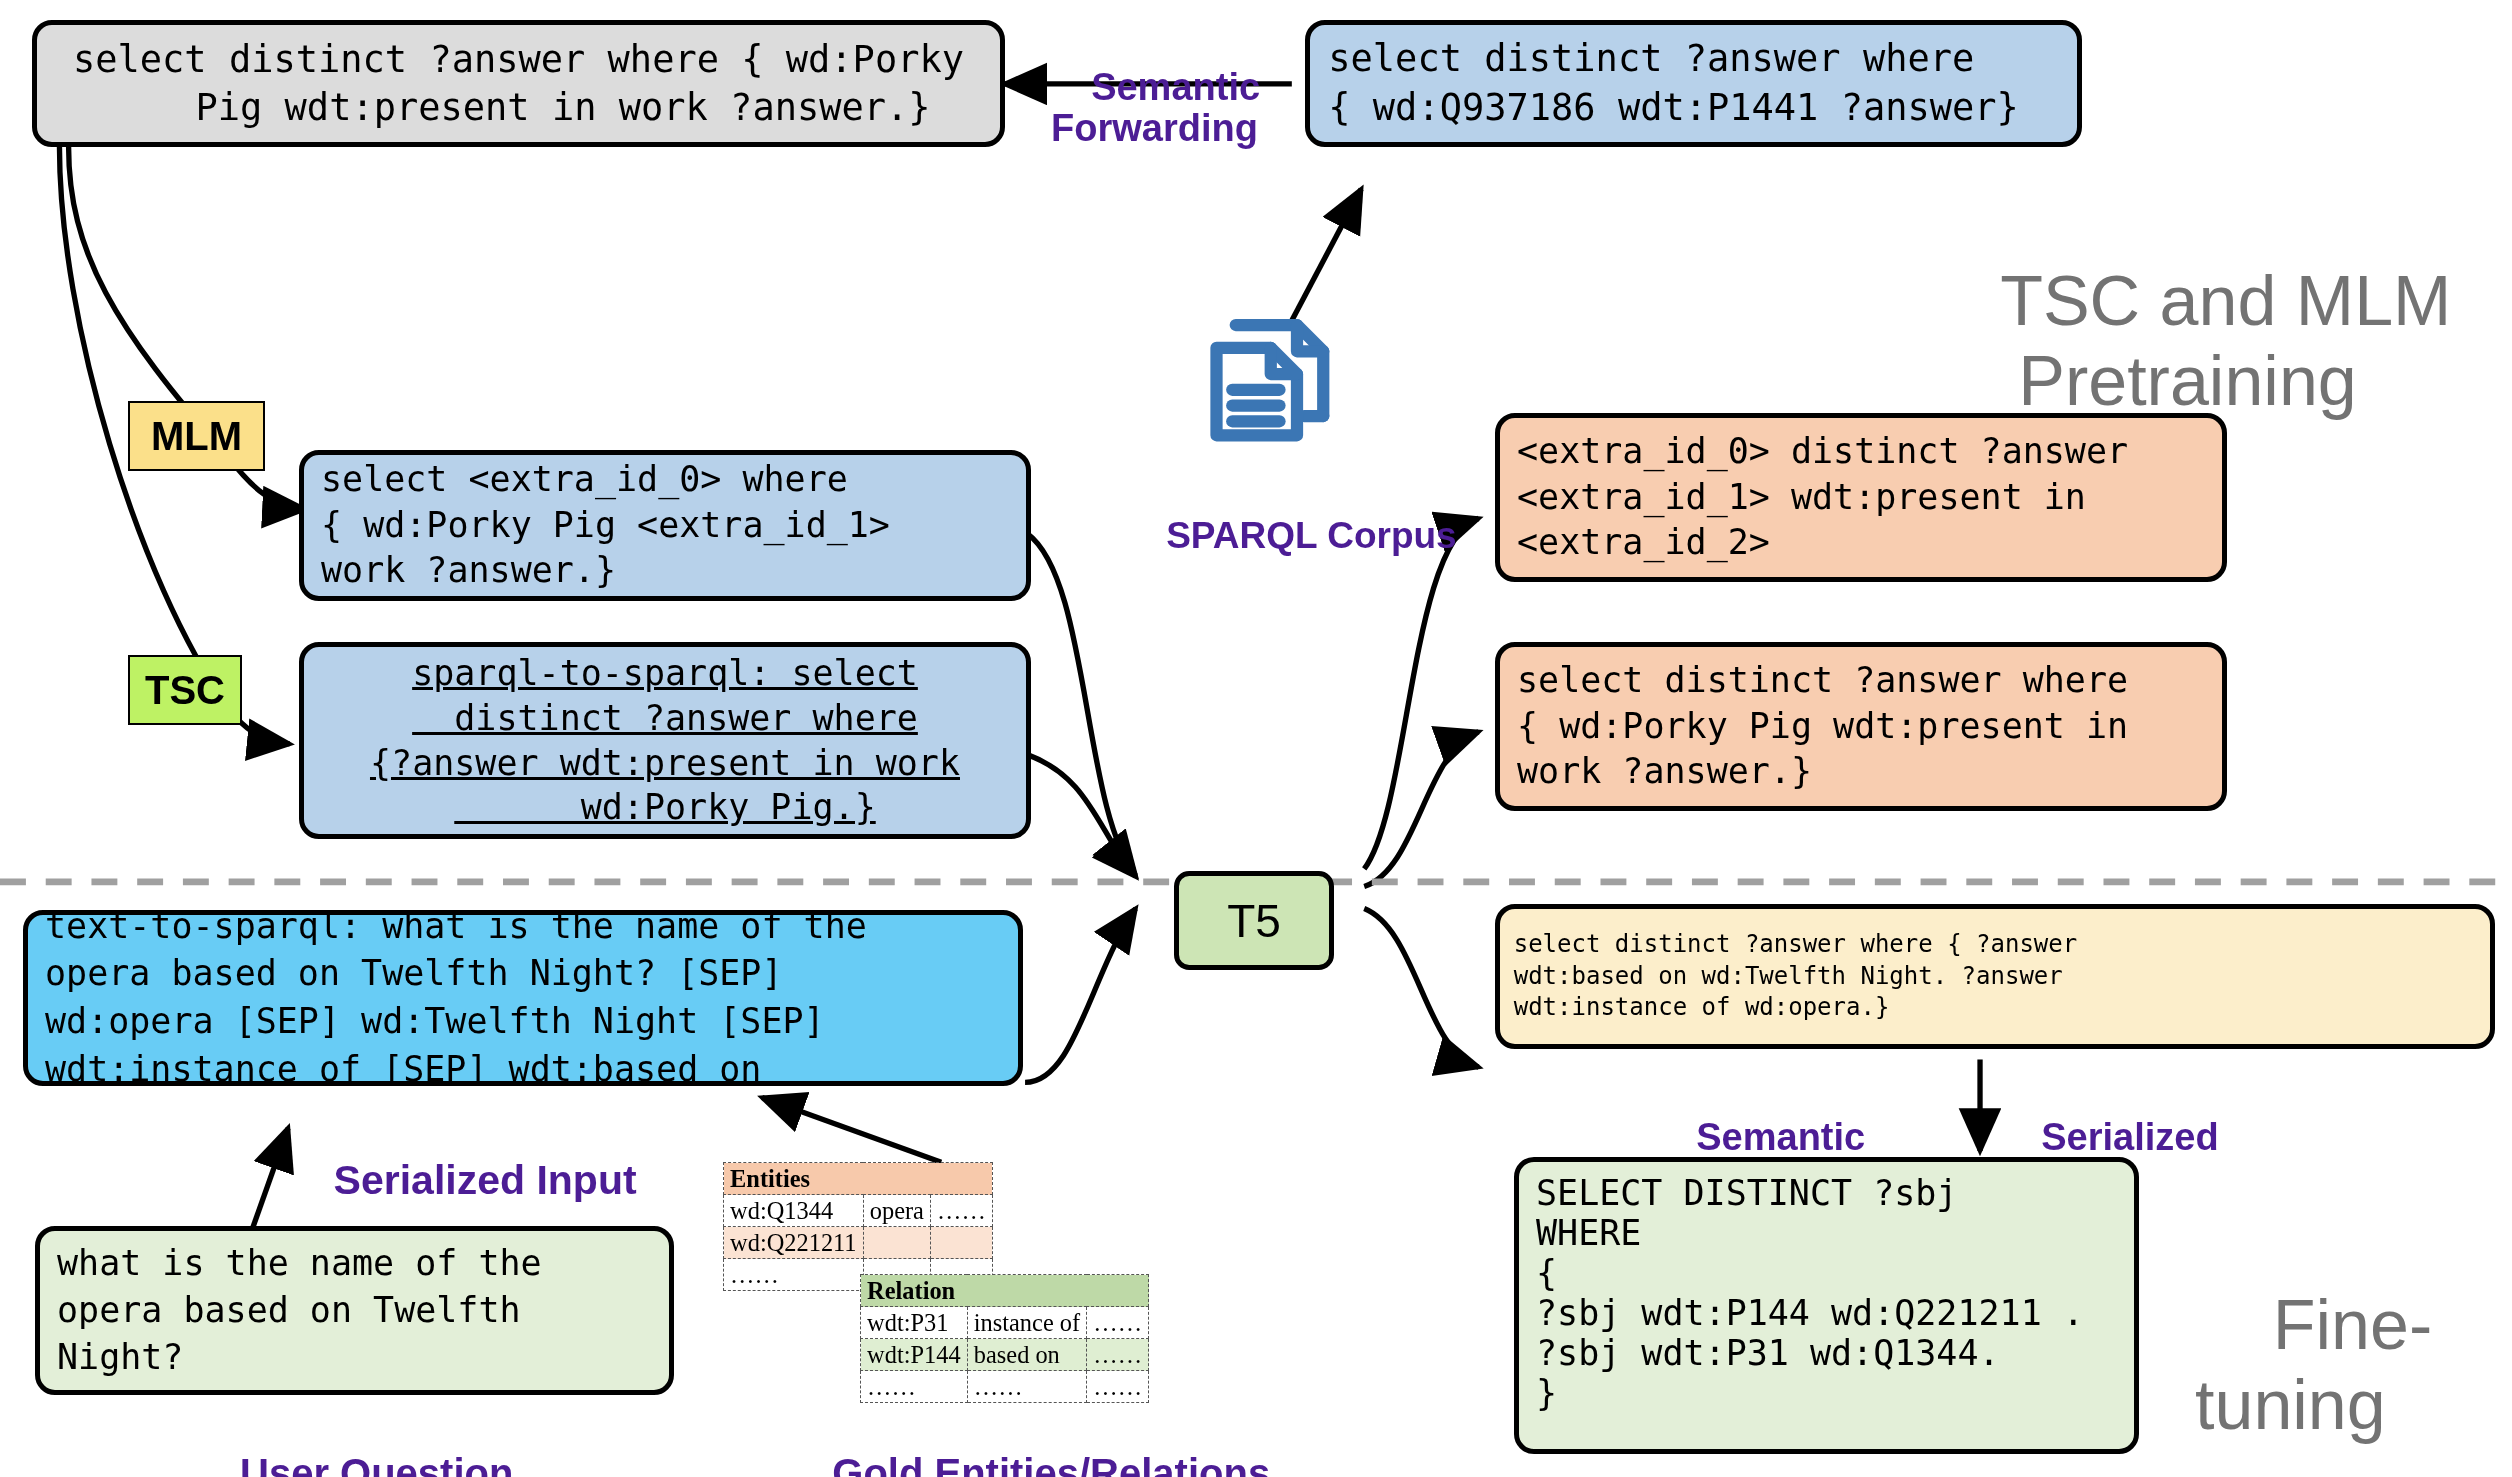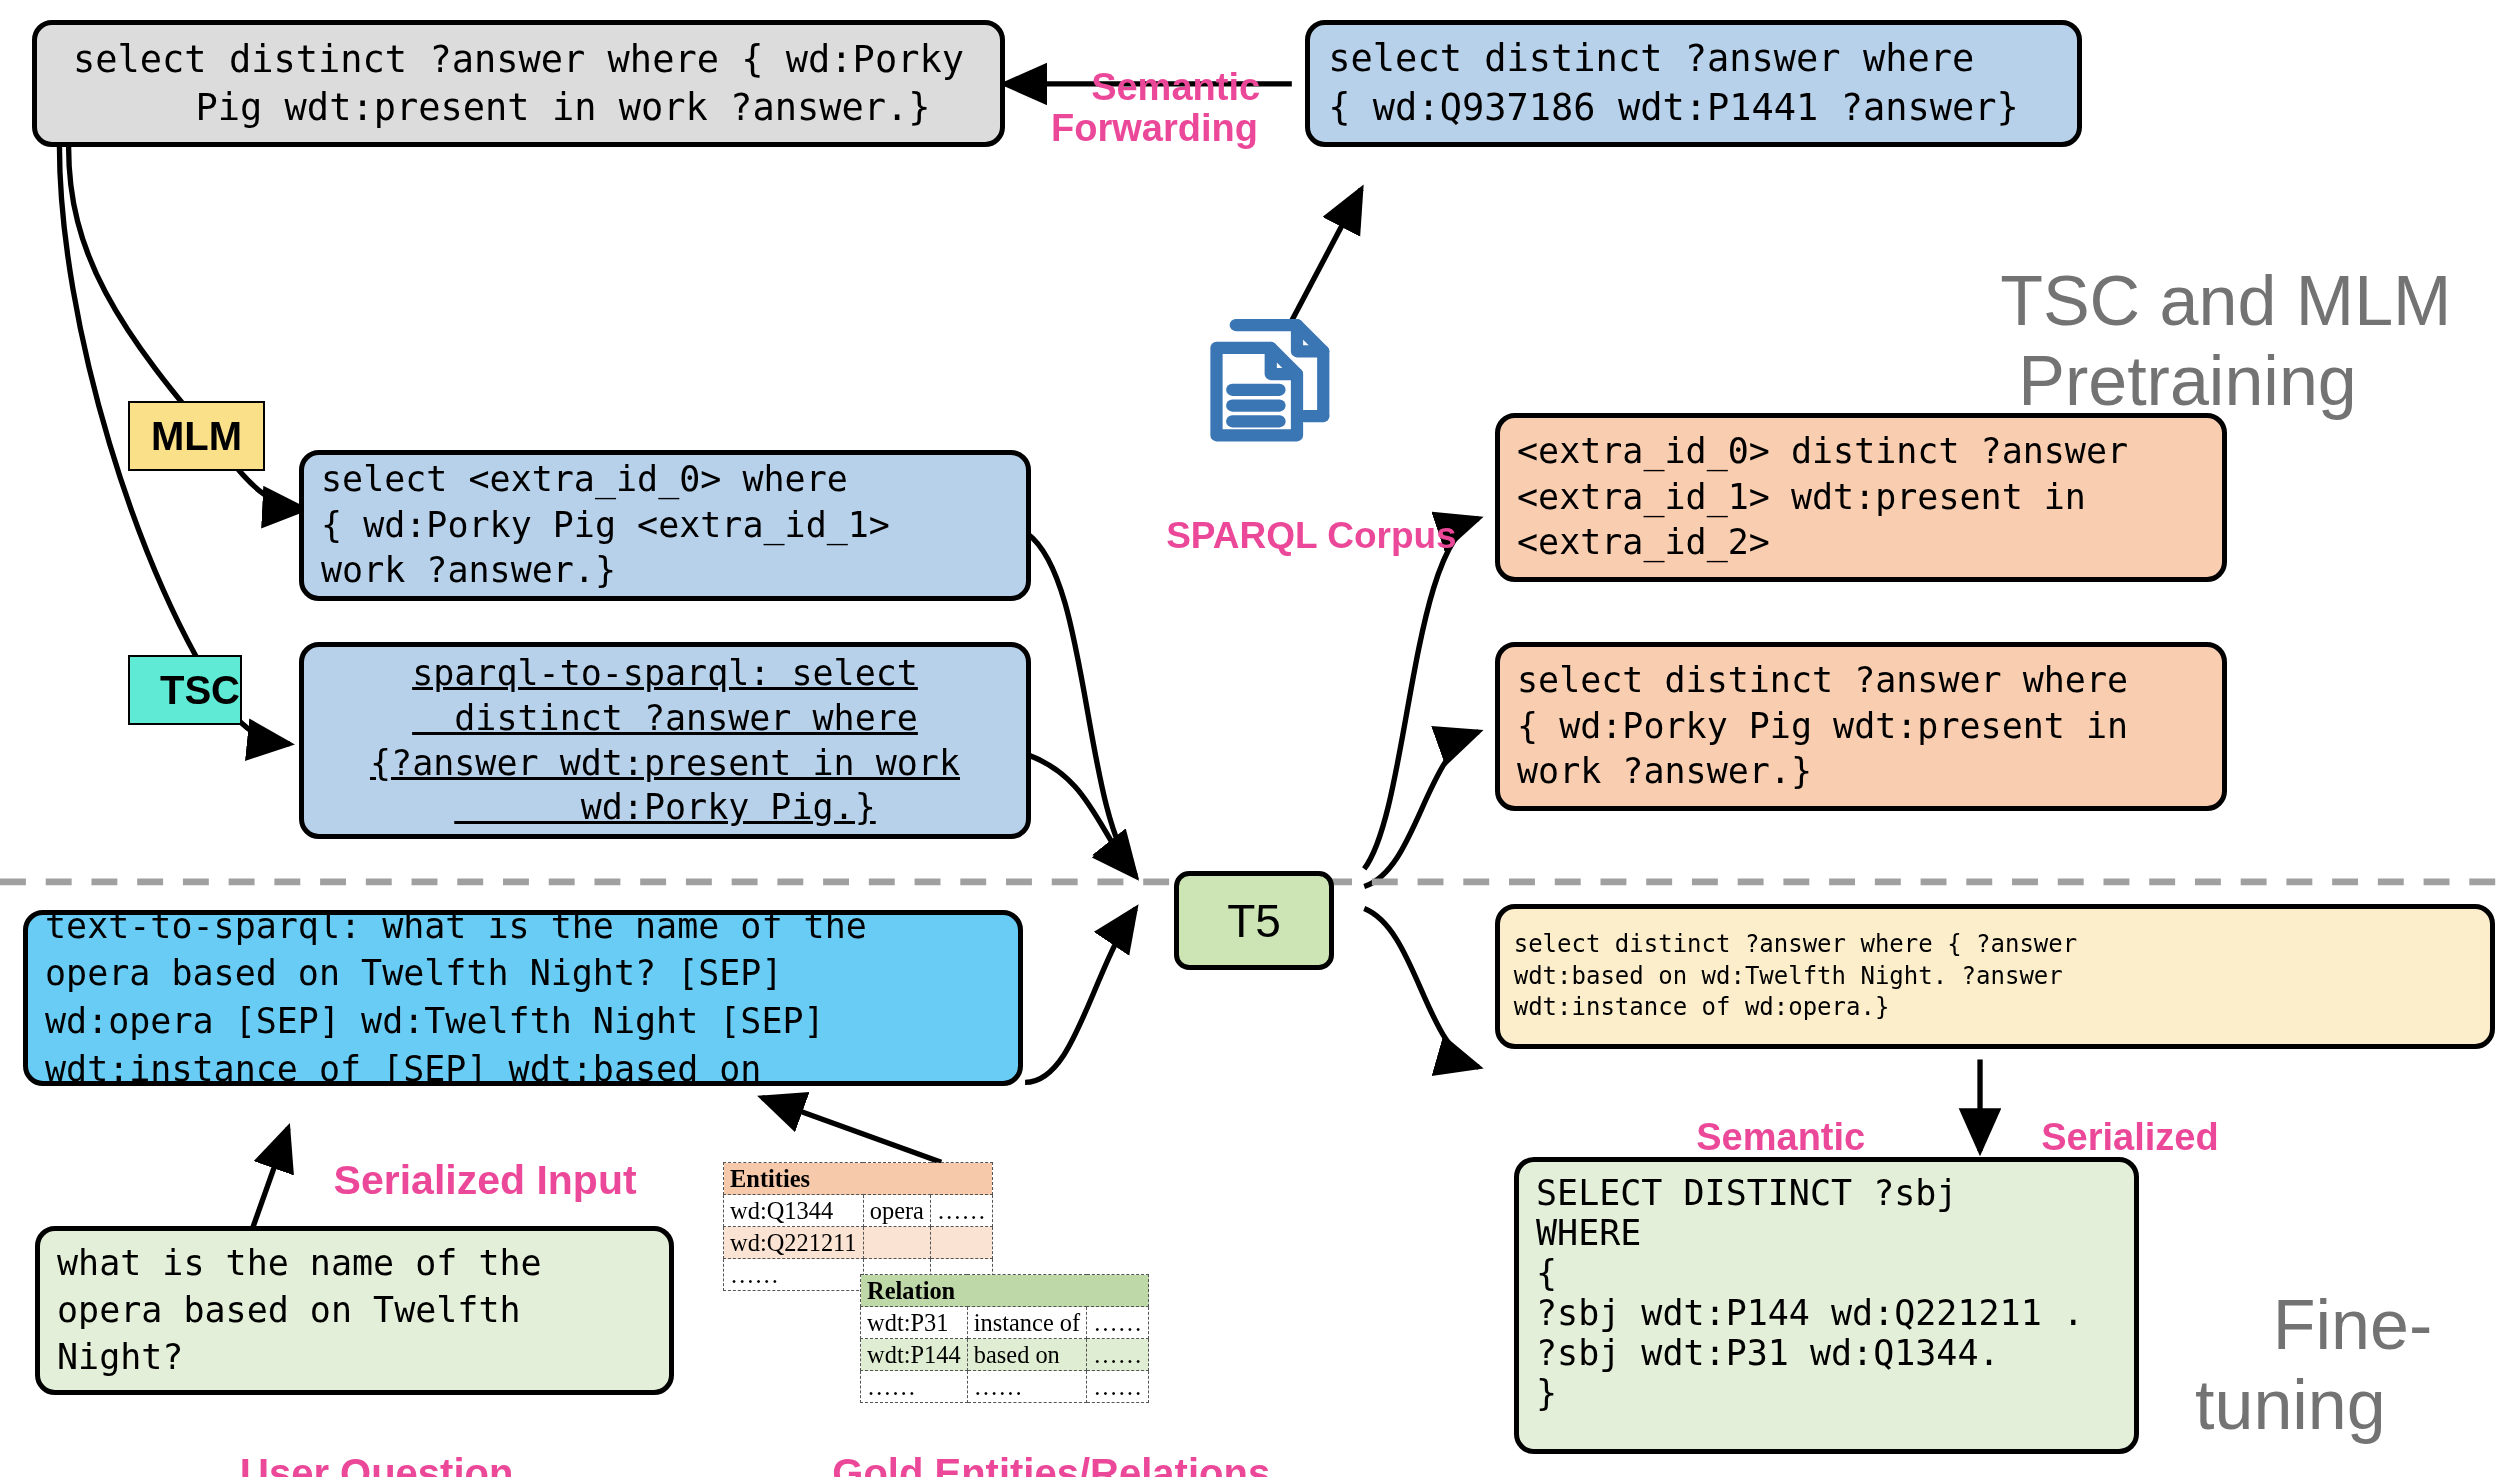--- a/index.html
+++ b/index.html
@@ -16,24 +16,24 @@
   .c-blue   {background:#b7d1ea;}
   .c-cyan   {background:#68ccf5;}
   .c-peach  {background:#f8cdb0;}
   .c-cream  {background:#fceecb;}
   .c-green  {background:#e3efd8;}
 
   .badge{position:absolute;box-sizing:border-box;border:2.3px solid #000;
          display:flex;align-items:center;justify-content:center;
          font-weight:bold;font-family:"Liberation Sans",sans-serif;color:#000;}
   .b-mlm{background:#fbe08a;}
-  .b-tsc{background:#5eead4;justify-content:flex-end;}
+  .b-tsc{background:#bef264;}
 
   .lbl{position:absolute;font-family:"Liberation Sans",sans-serif;
-       font-weight:bold;color:#ec4899;white-space:pre;line-height:1.08;}
+       font-weight:bold;color:#4c1d95;white-space:pre;line-height:1.08;}
   .lbl-big{position:absolute;font-family:"Liberation Sans",sans-serif;
        font-weight:normal;color:#737373;white-space:pre;line-height:1.15;}
 
   .t5box{position:absolute;box-sizing:border-box;border:5.3px solid #000;
          border-radius:15.2px;background:#cde5b5;display:flex;
          align-items:center;justify-content:center;
          font-family:"Liberation Sans",sans-serif;font-size:46px;color:#000;}
 
   svg.wires{position:absolute;left:0;top:0;width:2512px;height:1478px;
             pointer-events:none;}

